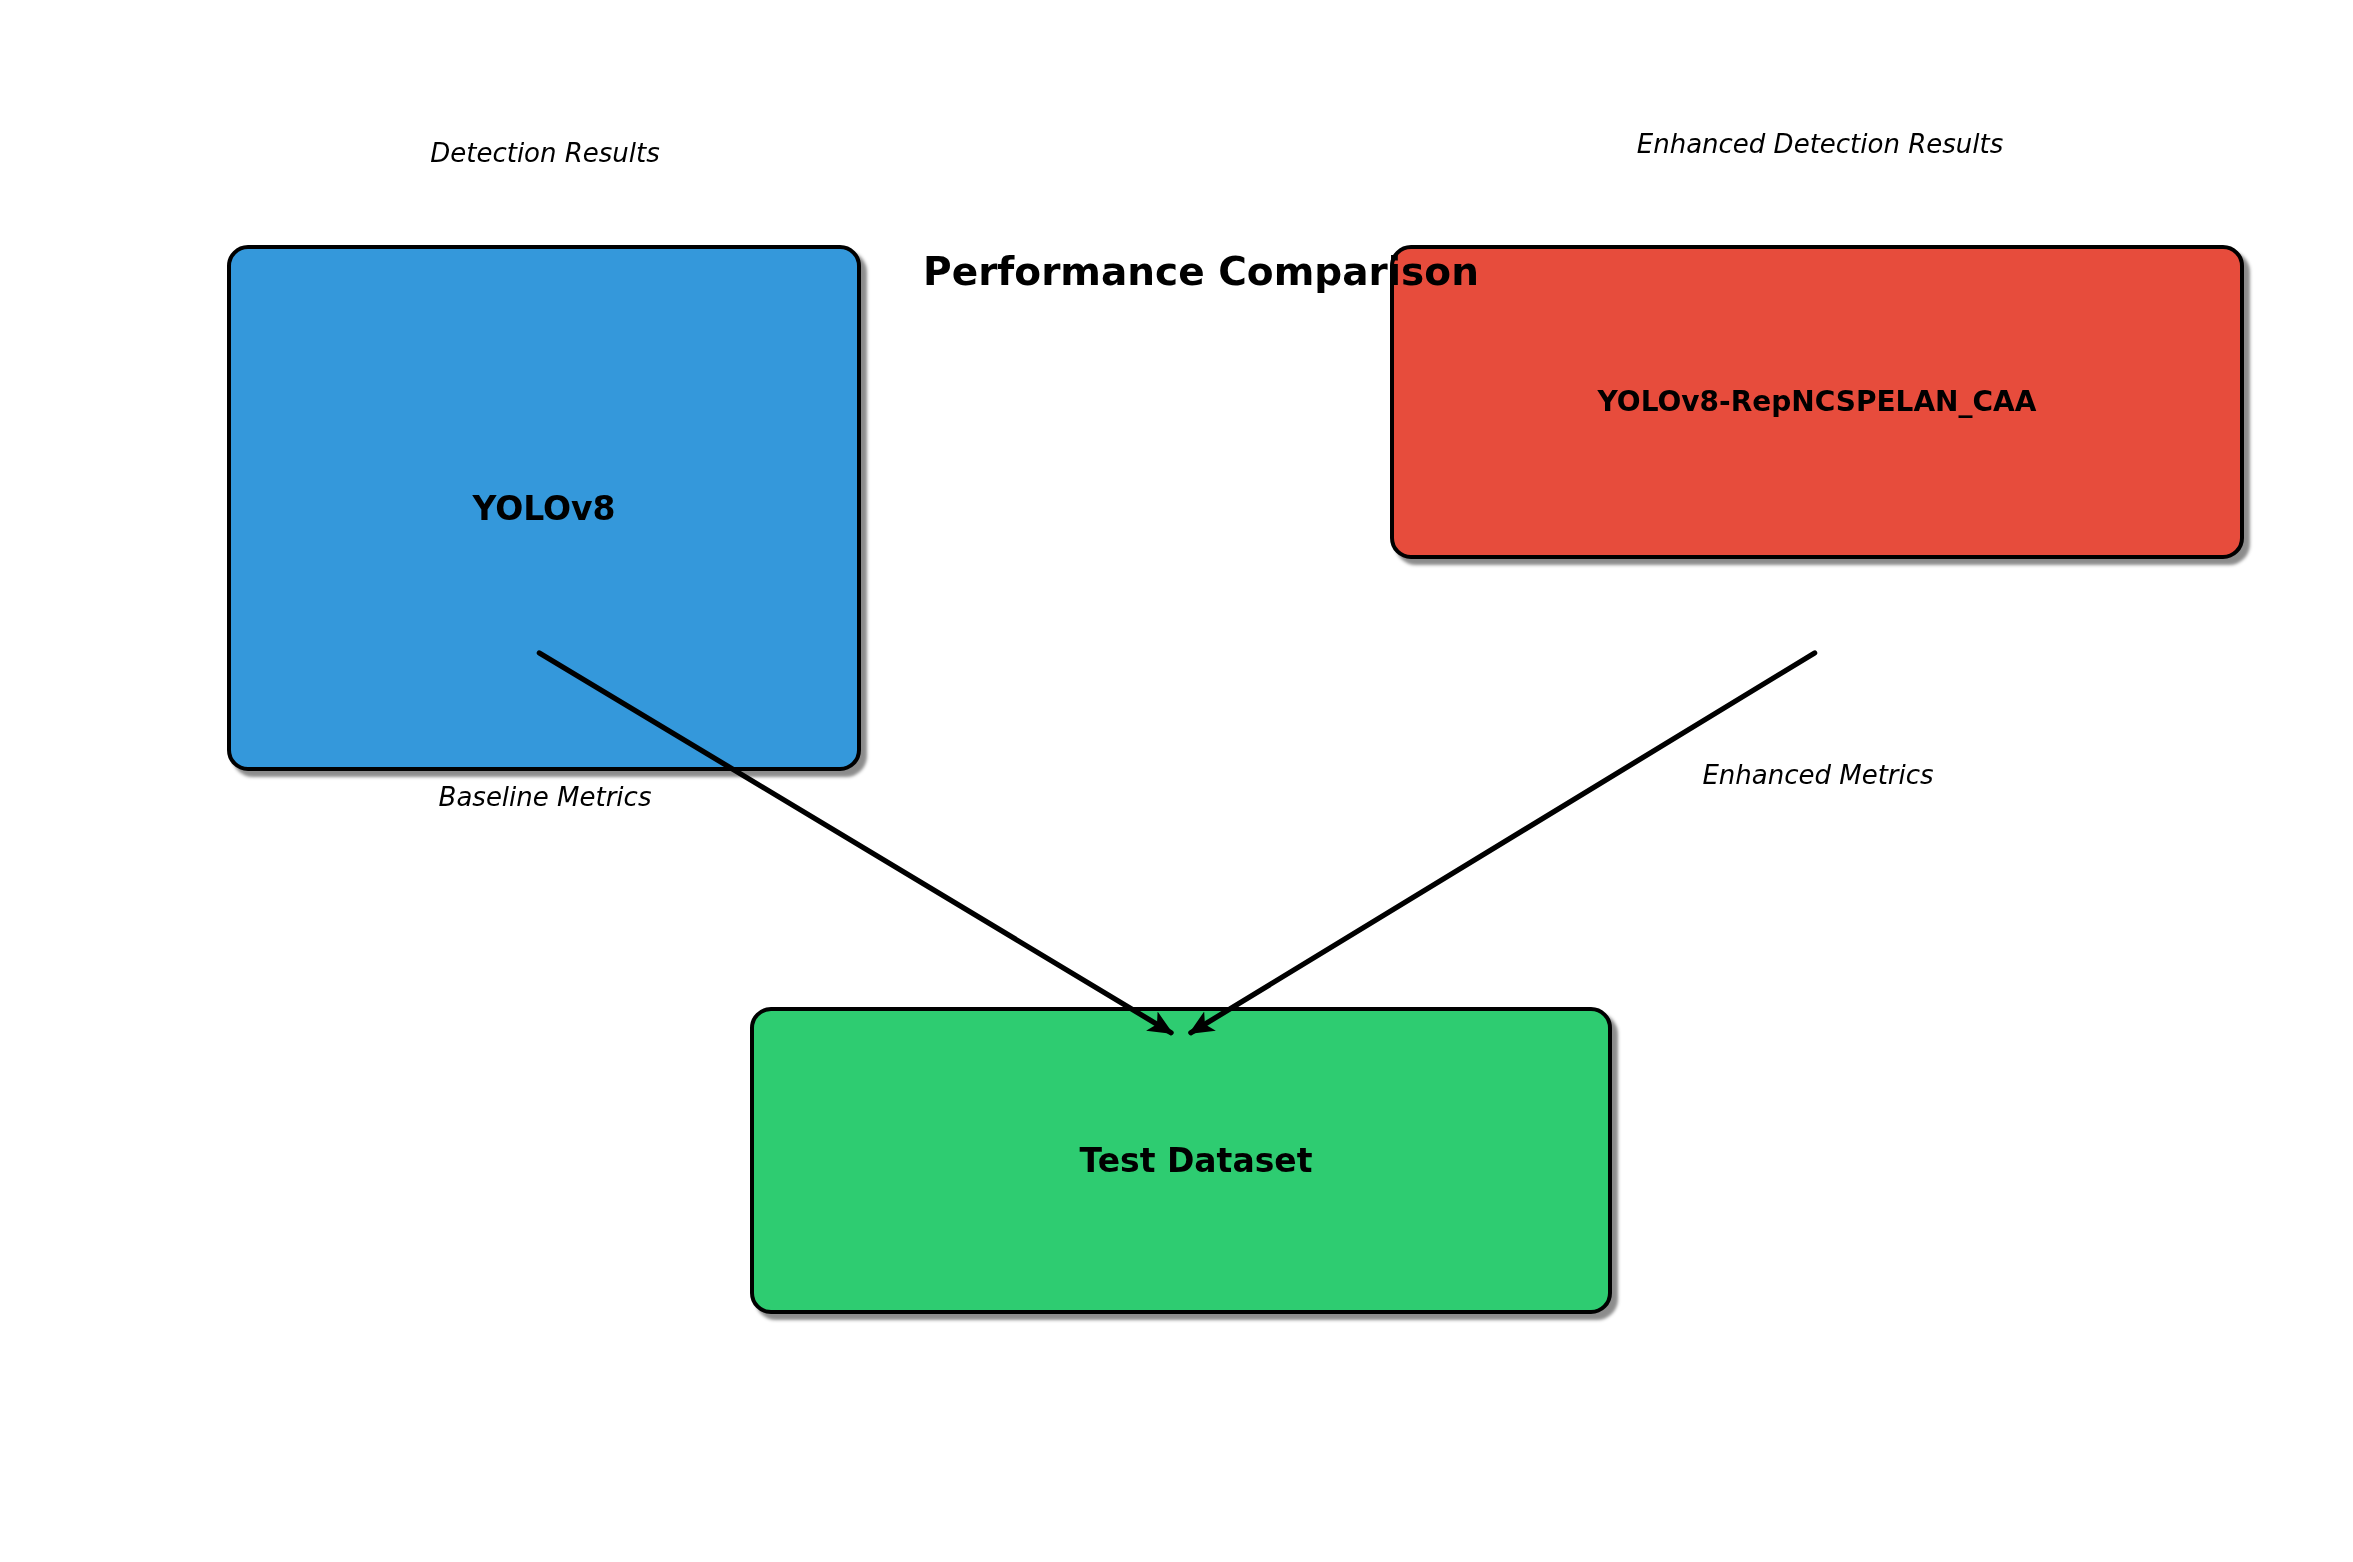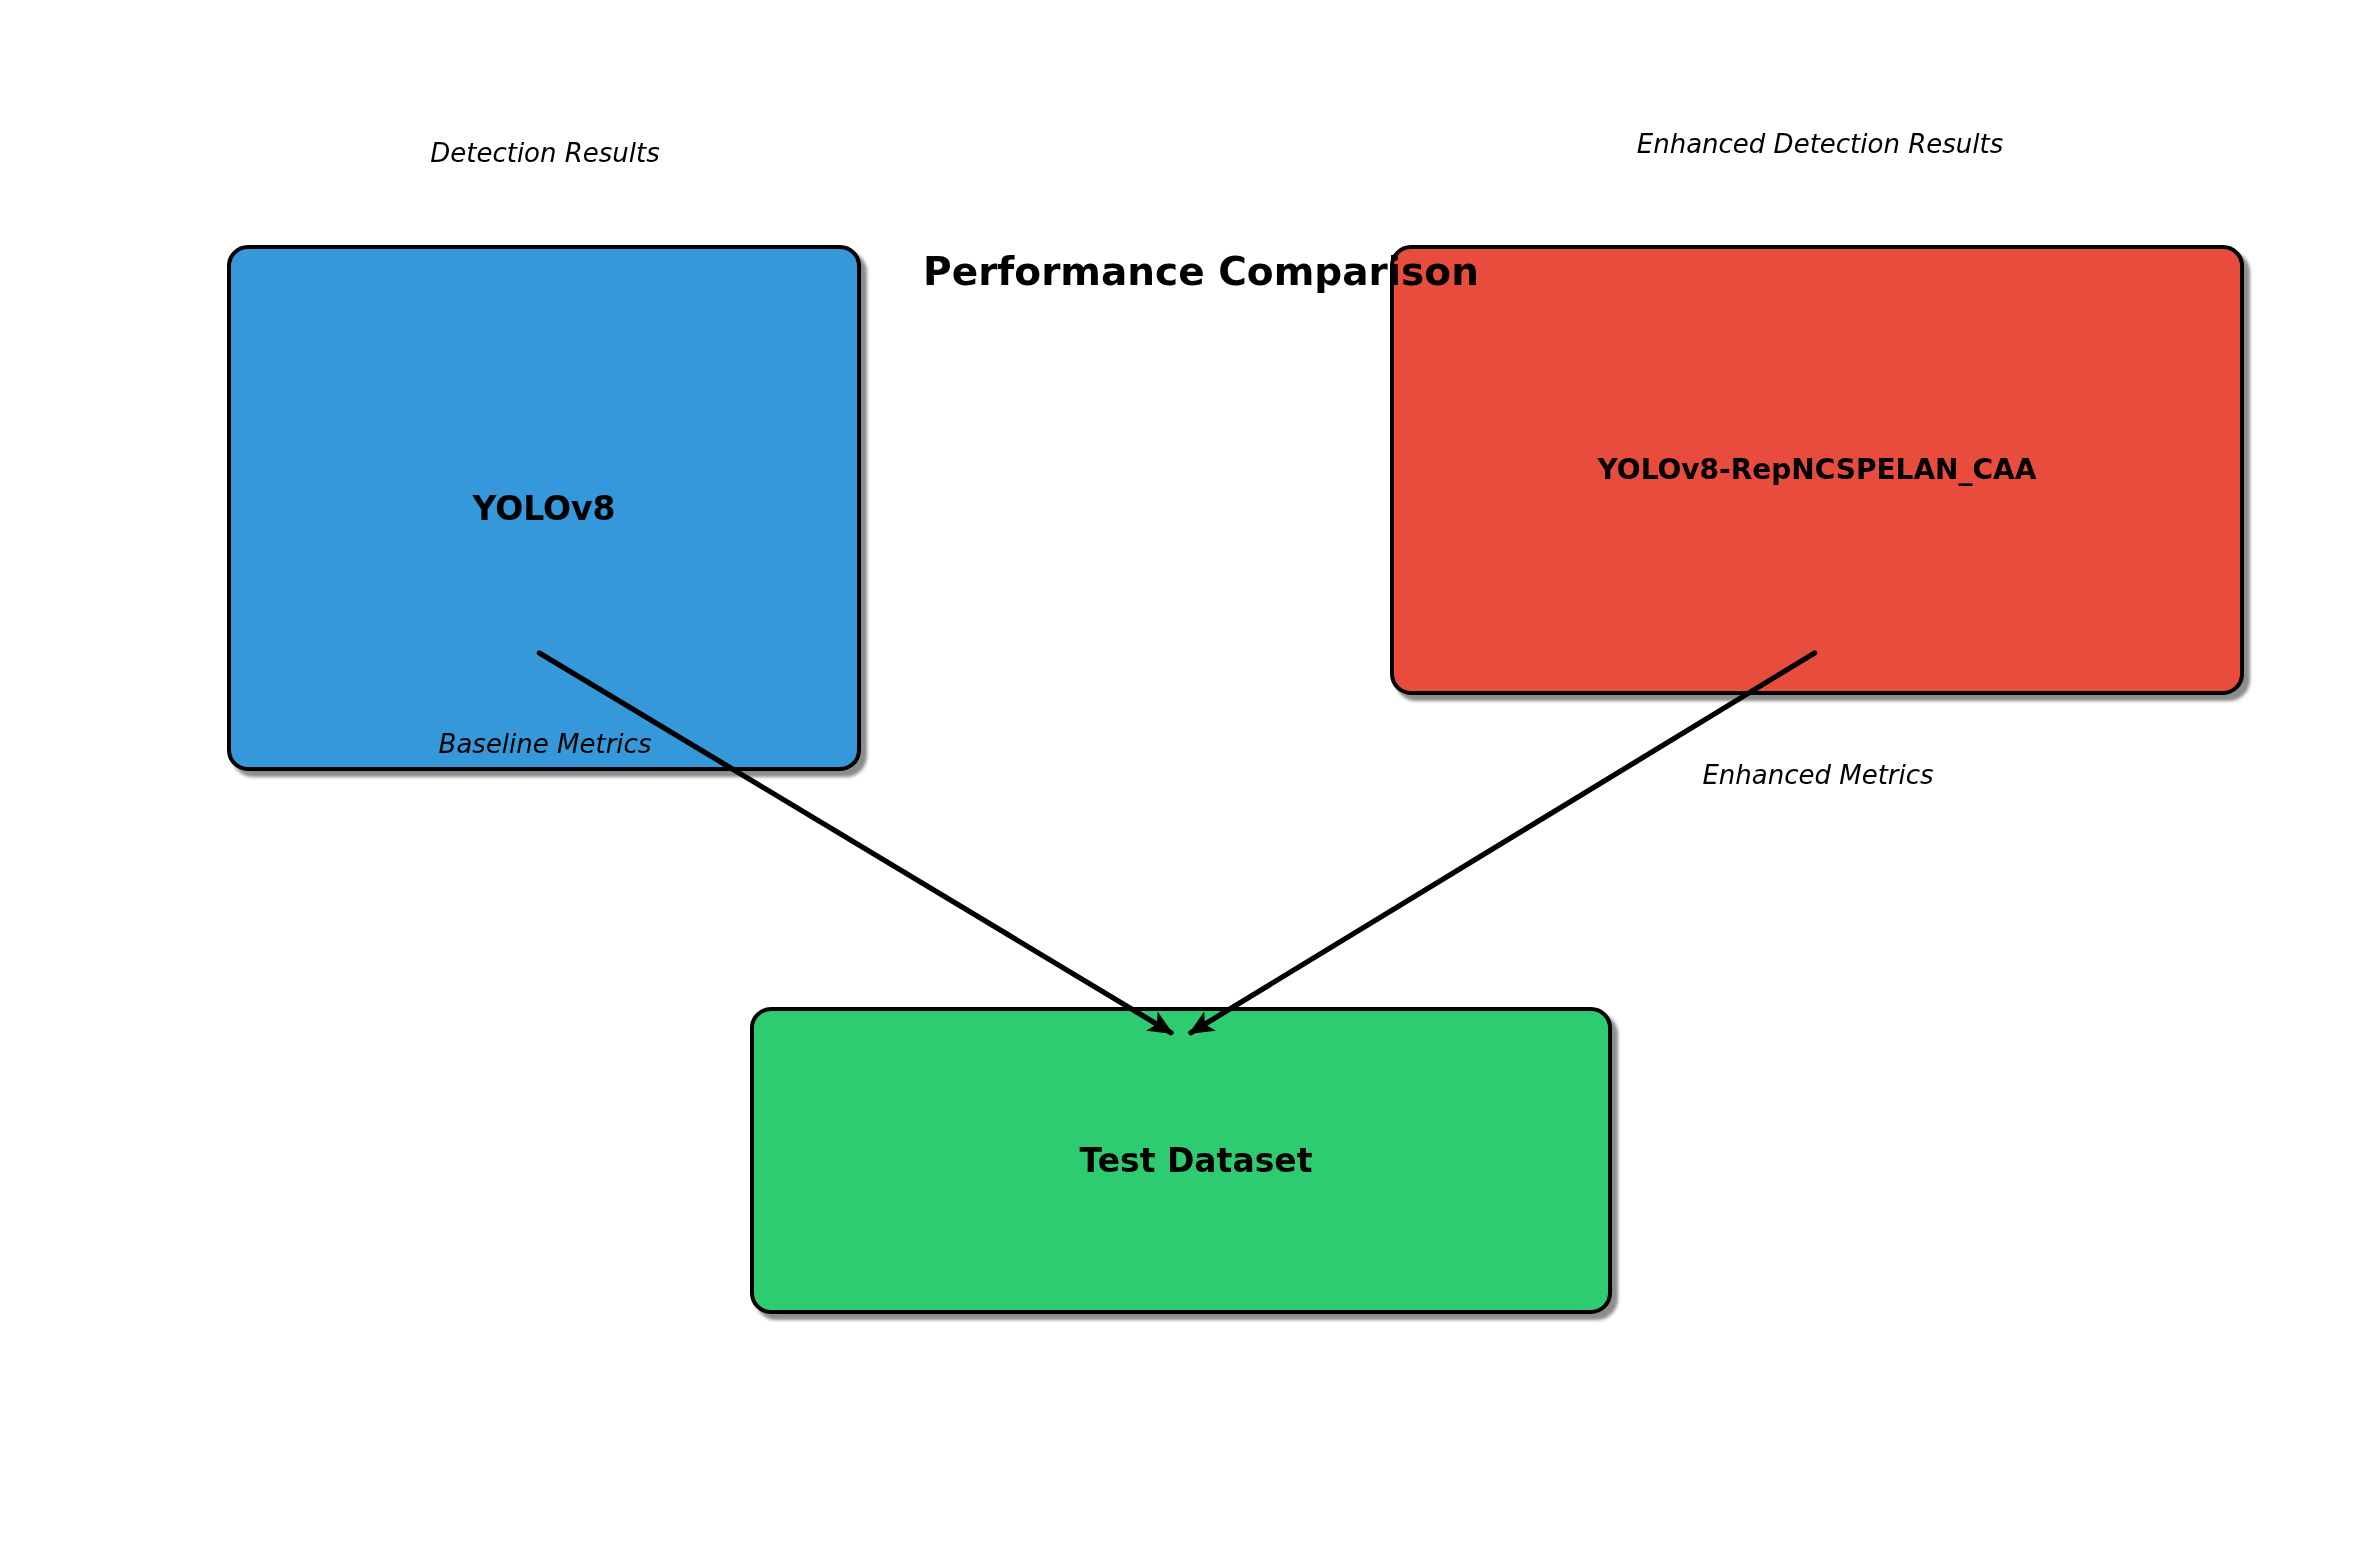--- a/index.html
+++ b/index.html
@@ -35,21 +35,21 @@
     box-sizing: border-box;
   }
   .box-label {
     font-weight: bold;
     font-size: 33px;
     line-height: 1;
     text-align: center;
     white-space: nowrap;
   }
   .box-baseline   { left: 227px;  top: 245px;  width: 634px;  height: 526px; }
-  .box-enhanced   { left: 1390px; top: 245px;  width: 854px; height: 450px; }
+  .box-enhanced   { left: 1390px; top: 245px;  width: 854px; height: 314px; }
   .box-enhanced .box-label { font-size: 28px; }
   .box-dataset    { left: 750px; top: 1007px; width: 862px; height: 307px; }
 
   .diagram-title {
     position: absolute;
     left: 1181px;
     top: 252px;
     transform: translateX(-50%);
     font-size: 39px;
     font-weight: bold;
@@ -62,21 +62,21 @@
     position: absolute;
     transform: translateX(-50%);
     font-size: 26px;
     font-style: italic;
     line-height: 1;
     white-space: nowrap;
     z-index: 3;
   }
   .ann-detection  { left: 545px;  top: 140px; text-align: center;  }
   .ann-enhanced   { left: 1820px; top: 131px;  }
-  .ann-baseline   { left: 545px;  top: 731px; }
+  .ann-baseline   { left: 545px;  top: 784px; }
   .ann-improved   { left: 1818px; top: 762px; }
 </style>
 </head>
 <body>
 
 <div class="canvas">
 
   <svg class="arrows-layer" viewBox="0 0 3570 2370" xmlns="http://www.w3.org/2000/svg">
     <defs>
       <marker id="arrowhead" markerUnits="userSpaceOnUse" markerWidth="52" markerHeight="42" refX="34" refY="18" orient="auto">

